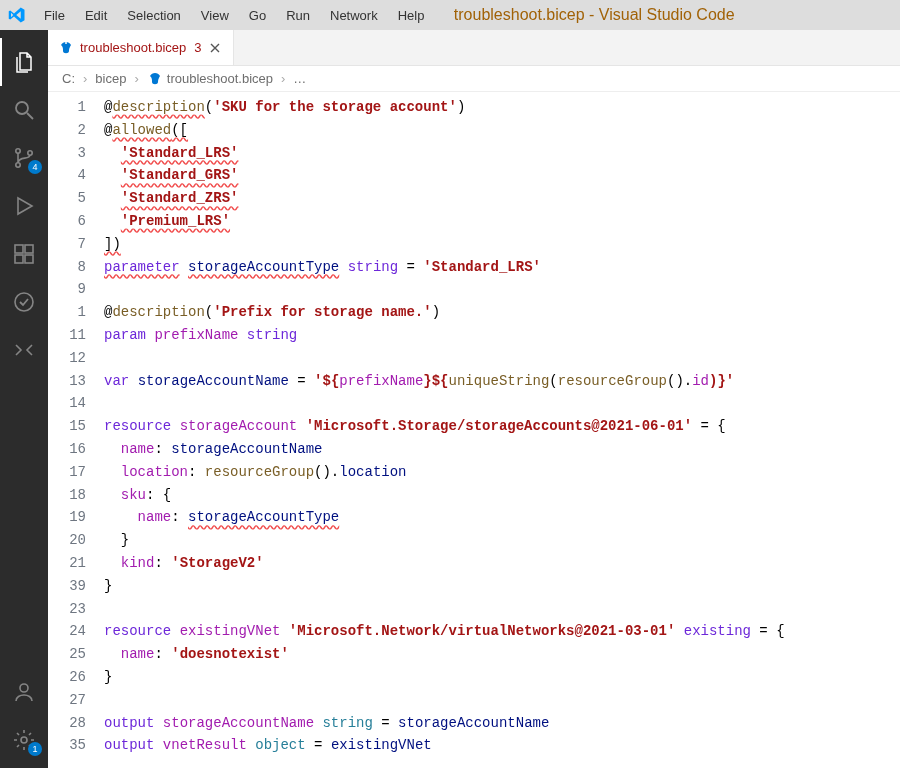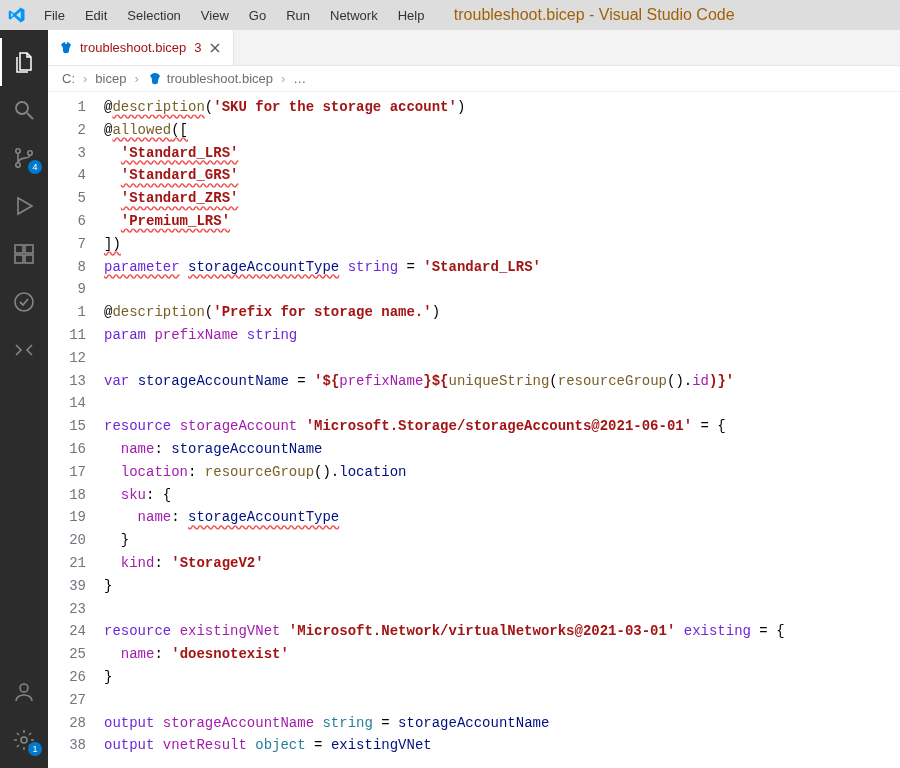--- a/index.html
+++ b/index.html
@@ -313,18 +313,18 @@
           <div class="ln">19</div>
           <div class="ln">20</div>
           <div class="ln">21</div>
           <div class="ln">39</div>
           <div class="ln">23</div>
           <div class="ln">24</div>
           <div class="ln">25</div>
           <div class="ln">26</div>
           <div class="ln">27</div>
           <div class="ln">28</div>
-          <div class="ln">38</div>
+          <div class="ln">35</div>
         </div>
       <div class="code" id="code"><div class="line"><span class="tok-punc">@</span><span class="tok-fn err">description</span><span class="tok-punc">(</span><span class="tok-str">'SKU for the storage account'</span><span class="tok-punc">)</span></div><div class="line"><span class="tok-punc">@</span><span class="tok-fn err">allowed</span><span class="tok-punc err">([</span></div><div class="line">  <span class="tok-str err">'Standard_LRS'</span></div><div class="line">  <span class="tok-str err">'Standard_GRS'</span></div><div class="line">  <span class="tok-str err">'Standard_ZRS'</span></div><div class="line">  <span class="tok-str err">'Premium_LRS'</span></div><div class="line"><span class="tok-punc err">])</span></div><div class="line"><span class="tok-kw err">parameter</span><span class="tok-punc"> </span><span class="tok-var err">storageAccountType</span><span class="tok-punc"> </span><span class="tok-kw">string</span><span class="tok-op"> = </span><span class="tok-str">'Standard_LRS'</span></div><div class="line"></div><div class="line"><span class="tok-punc">@</span><span class="tok-fn">description</span><span class="tok-punc">(</span><span class="tok-str">'Prefix for storage name.'</span><span class="tok-punc">)</span></div><div class="line"><span class="tok-kw">param</span><span class="tok-punc"> </span><span class="tok-prop2">prefixName</span><span class="tok-punc"> </span><span class="tok-kw">string</span></div><div class="line"></div><div class="line"><span class="tok-kw">var</span><span class="tok-punc"> </span><span class="tok-var">storageAccountName</span><span class="tok-op"> = </span><span class="tok-str">'${</span><span class="tok-prop2">prefixName</span><span class="tok-str">}${</span><span class="tok-fn">uniqueString</span><span class="tok-punc">(</span><span class="tok-fn">resourceGroup</span><span class="tok-punc">().</span><span class="tok-prop2">id</span><span class="tok-str">)}'</span></div><div class="line"></div><div class="line"><span class="tok-kw">resource</span><span class="tok-punc"> </span><span class="tok-prop2">storageAccount</span><span class="tok-punc"> </span><span class="tok-str">'Microsoft.Storage/storageAccounts@2021-06-01'</span><span class="tok-punc"> = {</span></div><div class="line">  <span class="tok-prop2">name</span><span class="tok-punc">: </span><span class="tok-var">storageAccountName</span></div><div class="line">  <span class="tok-prop2">location</span><span class="tok-punc">: </span><span class="tok-fn">resourceGroup</span><span class="tok-punc">().</span><span class="tok-var">location</span></div><div class="line">  <span class="tok-prop2">sku</span><span class="tok-punc">: {</span></div><div class="line">    <span class="tok-prop2">name</span><span class="tok-punc">: </span><span class="tok-var err">storageAccountType</span></div><div class="line">  <span class="tok-punc">}</span></div><div class="line">  <span class="tok-prop2">kind</span><span class="tok-punc">: </span><span class="tok-str">'StorageV2'</span></div><div class="line"><span class="tok-punc">}</span></div><div class="line"></div><div class="line"><span class="tok-kw">resource</span><span class="tok-punc"> </span><span class="tok-prop2">existingVNet</span><span class="tok-punc"> </span><span class="tok-str">'Microsoft.Network/virtualNetworks@2021-03-01'</span><span class="tok-punc"> </span><span class="tok-kw">existing</span><span class="tok-punc"> = {</span></div><div class="line">  <span class="tok-prop2">name</span><span class="tok-punc">: </span><span class="tok-str">'doesnotexist'</span></div><div class="line"><span class="tok-punc">}</span></div><div class="line"></div><div class="line"><span class="tok-kw">output</span><span class="tok-punc"> </span><span class="tok-prop2">storageAccountName</span><span class="tok-punc"> </span><span class="tok-type">string</span><span class="tok-op"> = </span><span class="tok-var">storageAccountName</span></div><div class="line"><span class="tok-kw">output</span><span class="tok-punc"> </span><span class="tok-prop2">vnetResult</span><span class="tok-punc"> </span><span class="tok-type">object</span><span class="tok-op"> = </span><span class="tok-var">existingVNet</span></div></div>
     </div>
   </div>
 </div>
 
 </body></html>

